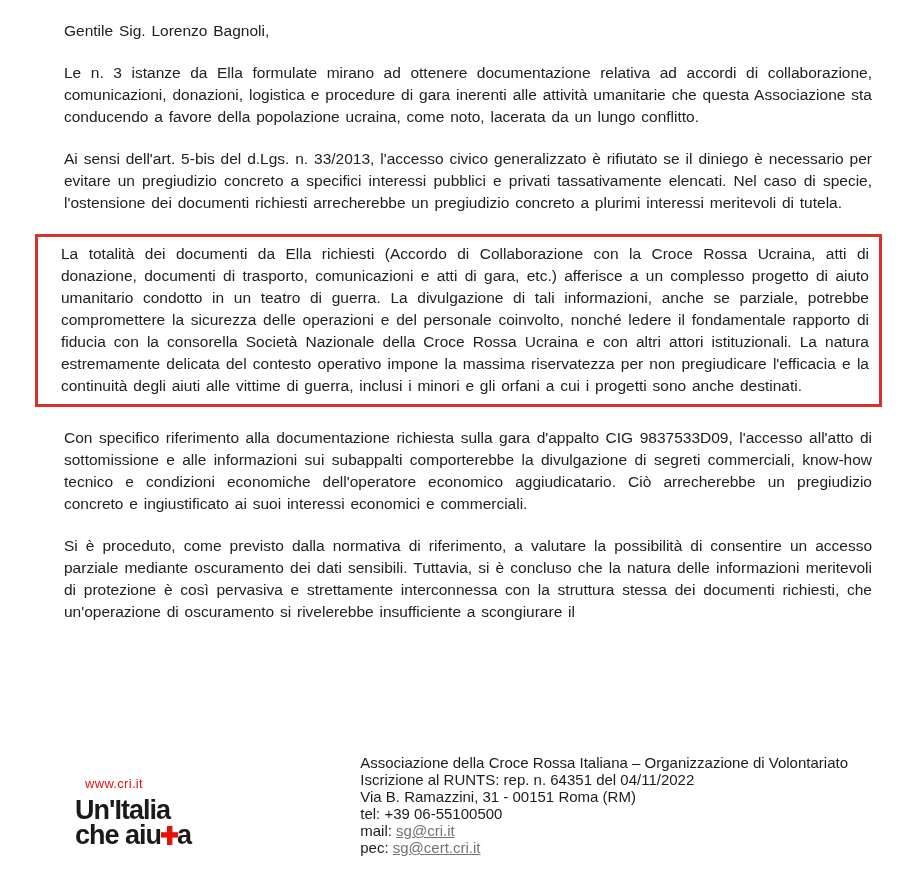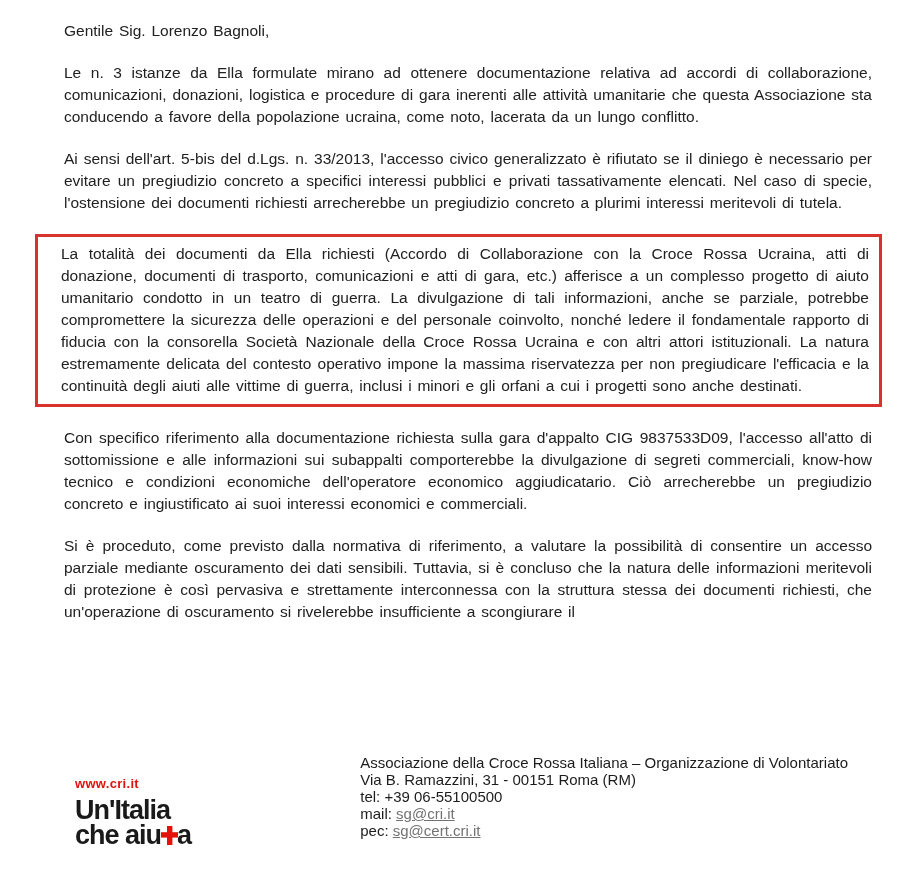--- a/index.html
+++ b/index.html
@@ -45,24 +45,25 @@
     bottom: 0;
     height: 128px;
   }
   .footer-left {
     position: absolute;
     left: 75px;
     top: 22px;
   }
   .website {
     font-size: 13px;
-    font-weight: bold;
+    font-weight: normal;
     color: #e3120b;
     letter-spacing: 0.3px;
     margin-bottom: 7px;
+    margin-left: 10px;
   }
   .logo-line {
     font-size: 27px;
     line-height: 25px;
     font-weight: bold;
     color: #1a1a1a;
     letter-spacing: -1px;
   }
   .logo-line .cross {
     display: inline-block;
@@ -110,20 +111,21 @@
         <div class="logo-line">Un'Italia</div>
         <div class="logo-line"><span>che aiu</span><svg class="cross" width="17" height="19" viewBox="0 0 17 19">
               <rect x="6" y="0" width="5.4" height="19" fill="#e3120b"></rect>
               <rect x="0" y="6.2" width="17" height="5.4" fill="#e3120b"></rect>
             </svg><span>a</span></div>
       </div>
     </div>
 
     <div class="footer-right">
       <div>Associazione della Croce Rossa Italiana – Organizzazione di Volontariato</div>
+      <div>Iscrizione al RUNTS: rep. n. 64351 del 04/11/2022</div>
       <div>Via B. Ramazzini, 31 - 00151 Roma (RM)</div>
       <div>tel: +39 06-55100500</div>
       <div><span>mail:</span> <a class="link">sg@cri.it</a></div>
       <div><span>pec:</span> <a class="link">sg@cert.cri.it</a></div>
     </div>
 
   </div>
 </div>
 
 </body></html>

